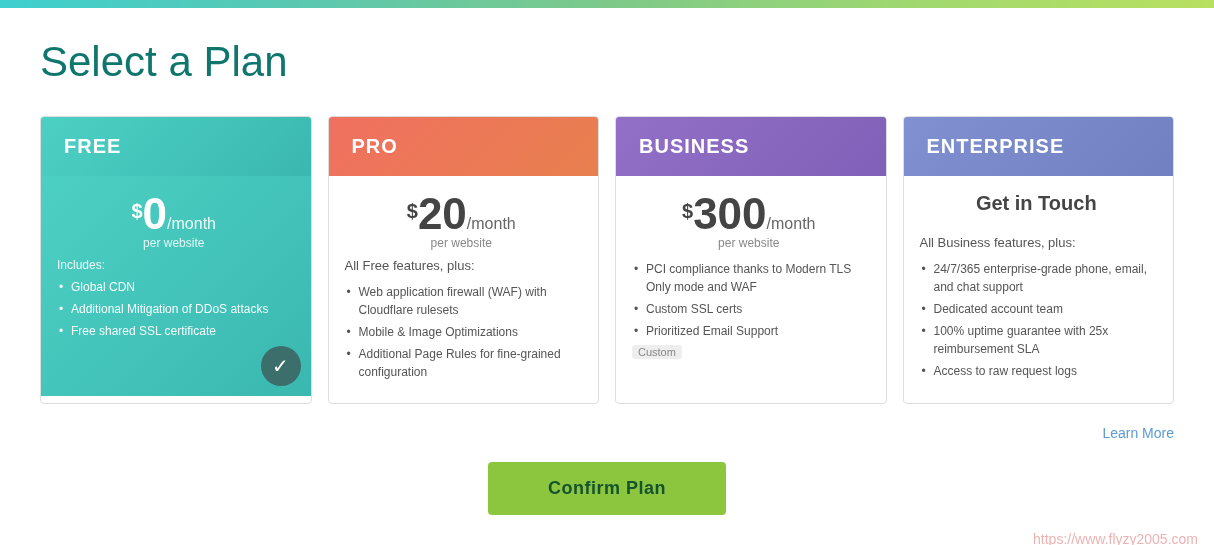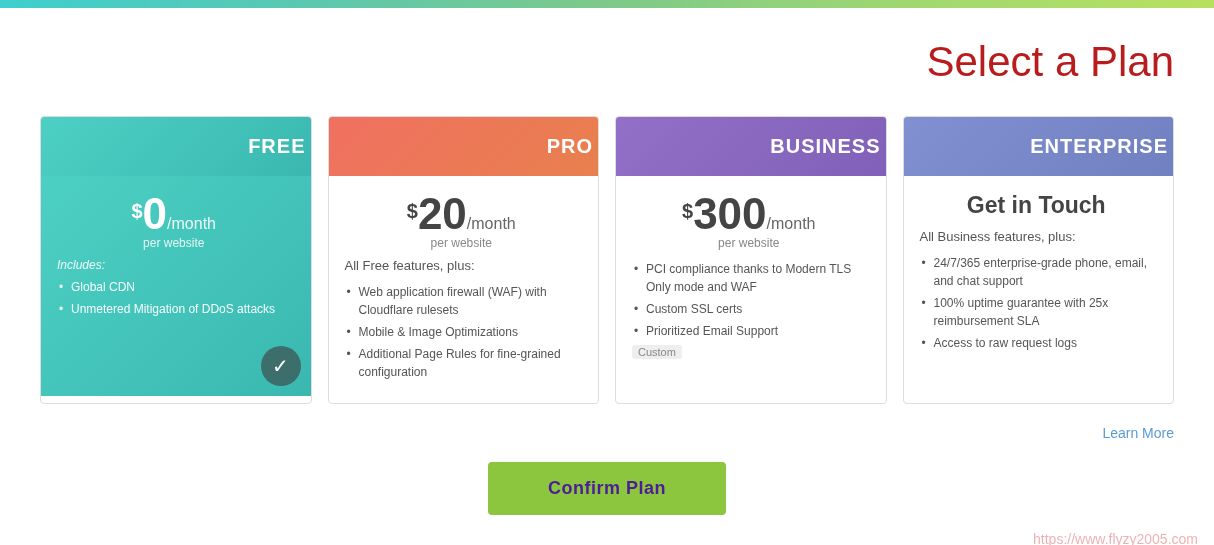--- a/index.html
+++ b/index.html
@@ -26,46 +26,46 @@
       height: 8px;
       background: linear-gradient(to right, #4ecdc4, #44b89a, #7bc8a4, #a8d8a8, #b8e0c8);
       background: linear-gradient(to right, #3ecfcf, #5bc8b0, #7dc98a, #a0d870, #b8e060);
     }
 
     .content {
       padding: 20px 40px 30px 40px;
     }
 
     .page-title {
-      text-align: right;
+      text-align: left;
       font-size: 42px;
       font-weight: 300;
-      color: #b91c1c;
+      color: #0f766e;
       margin-bottom: 30px;
       margin-top: 10px;
     }
 
     .plans-grid {
       display: grid;
       grid-template-columns: repeat(4, 1fr);
       gap: 16px;
       margin-bottom: 20px;
     }
 
     .plan-card {
       border: 1px solid #ddd;
       border-radius: 4px;
       overflow: hidden;
       cursor: pointer;
       position: relative;
     }
 
     .plan-header {
-      padding: 18px 5px;
-      text-align: right;
+      padding: 18px 23px;
+      text-align: left;
     }
 
     .plan-header .plan-name {
       color: white;
       font-weight: 700;
       font-size: 20px;
       letter-spacing: 1px;
     }
 
     .plan-free .plan-header { background: linear-gradient(135deg, #4dd0c4, #3ab8b0); }
@@ -149,46 +149,45 @@
       color: #555;
     }
 
     .plan-free .feature-list li { color: rgba(255,255,255,0.95); }
     .plan-free .feature-list li::before { color: rgba(255,255,255,0.95); }
 
     .includes-label {
       font-size: 12px;
       color: #555;
       margin-bottom: 4px;
-      font-style: italic;
     }
 
     .plan-free .includes-label { color: rgba(255,255,255,0.9); }
 
     .selected-check {
       position: absolute;
       bottom: 10px;
       right: 10px;
       width: 40px;
       height: 40px;
       background: rgba(60, 60, 60, 0.6);
       border-radius: 50%;
       display: flex;
       align-items: center;
       justify-content: center;
       color: white;
       font-size: 20px;
     }
 
     .enterprise-get-touch {
-      font-size: 23px;
+      font-size: 20px;
       font-weight: bold;
       color: #444;
       text-align: center;
-      margin-bottom: 10px;
+      margin-bottom: 20px;
     }
 
     .learn-more-row {
       text-align: right;
       margin-bottom: 20px;
     }
 
     .learn-more-link {
       color: #5b9bd5;
       font-size: 14px;
@@ -196,21 +195,21 @@
       cursor: pointer;
     }
 
     .confirm-btn-row {
       text-align: center;
       margin-bottom: 10px;
     }
 
     .confirm-btn {
       background: #8cc63f;
-      color: #4c1d95;
+      color: #14532d;
       border: none;
       padding: 16px 60px;
       font-size: 18px;
       font-weight: bold;
       border-radius: 4px;
       cursor: pointer;
       letter-spacing: 0.5px;
     }
 
     .watermark {
@@ -247,21 +246,22 @@
           <span class="plan-name">FREE</span>
         </div>
         <div class="plan-body">
           <div class="plan-price">
             <span class="dollar">$</span><span class="amount">0</span><span class="period">/month</span>
             <span class="per-website">per website</span>
           </div>
           <div class="includes-label">Includes:</div>
           <ul class="feature-list">
             <li>Global CDN</li>
-            <li>Unmetered Mitigation of DDoS attacks</li>
+            <li>Additional Mitigation of DDoS attacks</li>
+            <li>Free shared SSL certificate</li>
           </ul>
           <div class="selected-check">✓</div>
         </div>
       </div>
 
       <div class="plan-card plan-pro">
         <div class="plan-header">
           <span class="plan-name">PRO</span>
         </div>
         <div class="plan-body">
@@ -298,20 +298,21 @@
 
       <div class="plan-card plan-enterprise">
         <div class="plan-header">
           <span class="plan-name">ENTERPRISE</span>
         </div>
         <div class="plan-body">
           <div class="enterprise-get-touch">Get in Touch</div>
           <div class="plan-subtitle">All Business features, plus:</div>
           <ul class="feature-list">
             <li>24/7/365 enterprise-grade phone, email, and chat support</li>
+            <li>Dedicated account team</li>
             <li>100% uptime guarantee with 25x reimbursement SLA</li>
             <li>Access to raw request logs</li>
           </ul>
         </div>
       </div>
 
     </div>
 
     <div class="learn-more-row">
       <a class="learn-more-link" href="#">Learn More</a>

